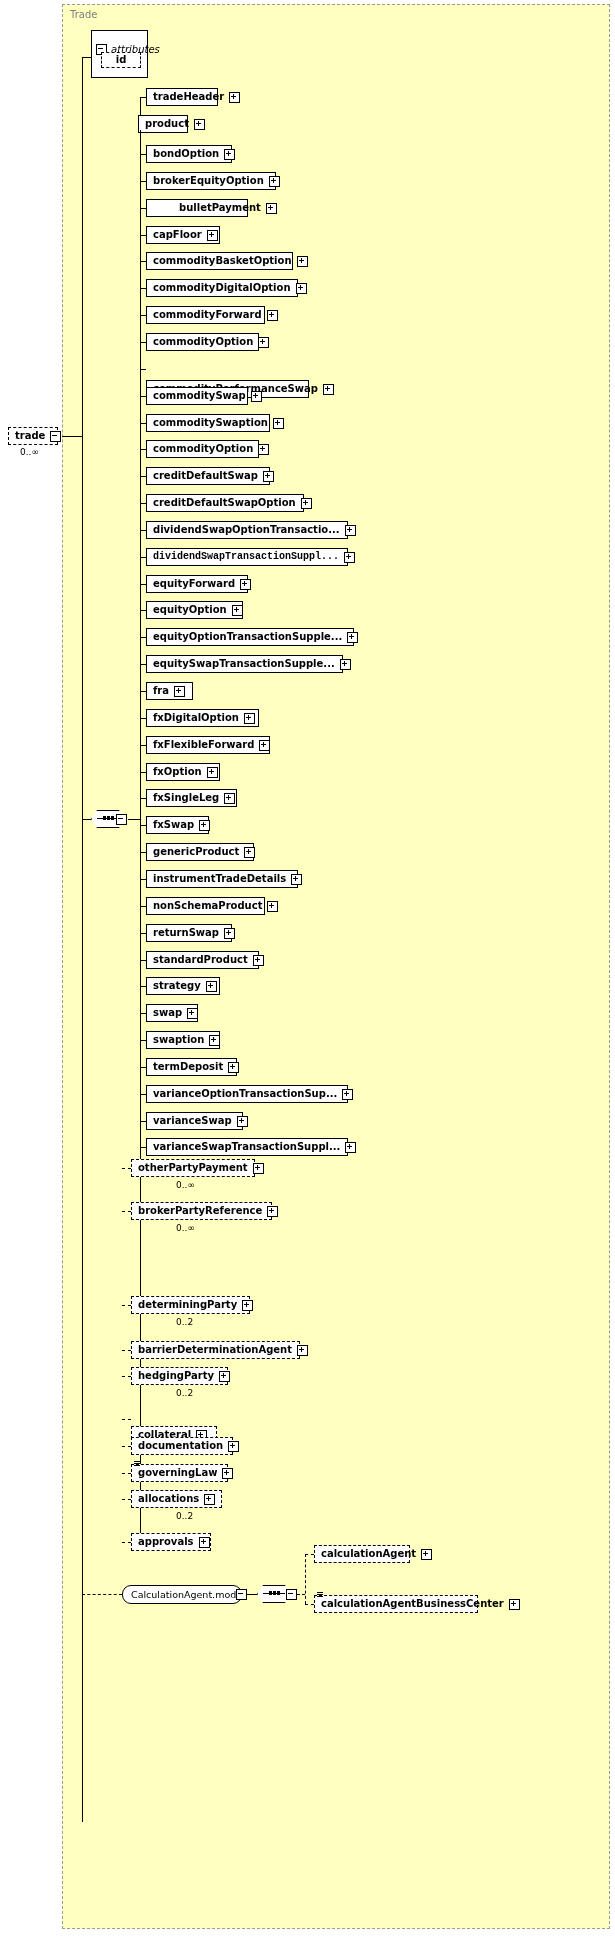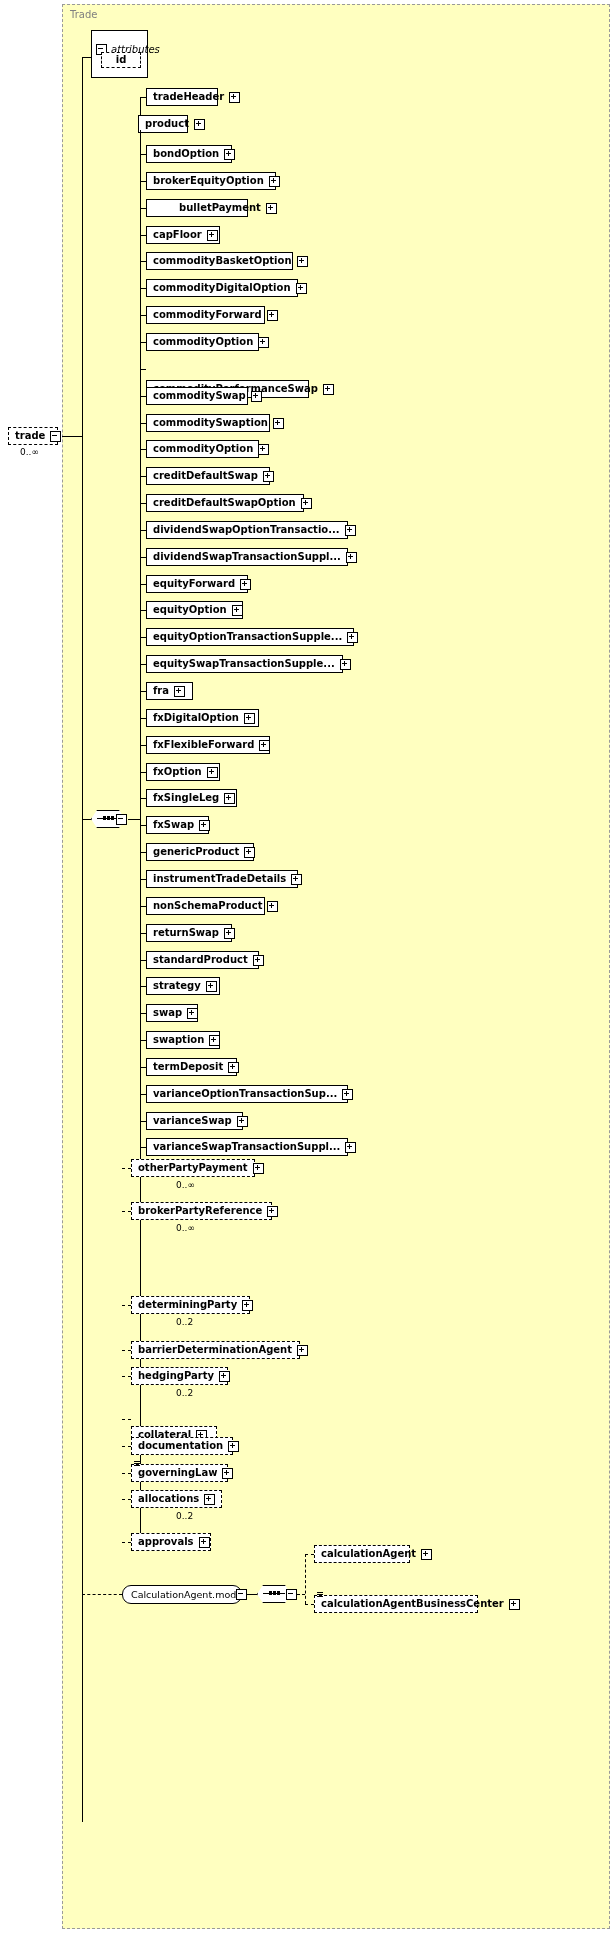--- a/index.html
+++ b/index.html
@@ -294,21 +294,21 @@
       <div class="node solid" style="left: 146px; top: 494px; width: 158px;">
         <span class="lbl">creditDefaultSwapOption</span>
         <span class="expander plus"></span>
       </div>
       <div class="hook" style="left: 140px; top: 524px;"></div>
       <div class="node solid" style="left: 146px; top: 521px; width: 202px;">
         <span class="lbl">dividendSwapOptionTransactio...</span>
         <span class="expander plus"></span>
       </div>
       <div class="hook" style="left: 140px; top: 551px;"></div>
-      <div class="node solid" style="left: 146px; top: 548px; width: 202px;">
+      <div class="node solid" style="left: 146px; top: 548px; width: 202px; font-family: Liberation Mono, monospace;">
         <span class="lbl">dividendSwapTransactionSuppl...</span>
         <span class="expander plus"></span>
       </div>
       <div class="hook" style="left: 140px; top: 578px;"></div>
       <div class="node solid" style="left: 146px; top: 575px; width: 102px;">
         <span class="lbl">equityForward</span>
         <span class="expander plus"></span>
       </div>
       <div class="hook" style="left: 140px; top: 604px;"></div>
       <div class="node solid" style="left: 146px; top: 601px; width: 97px;">

